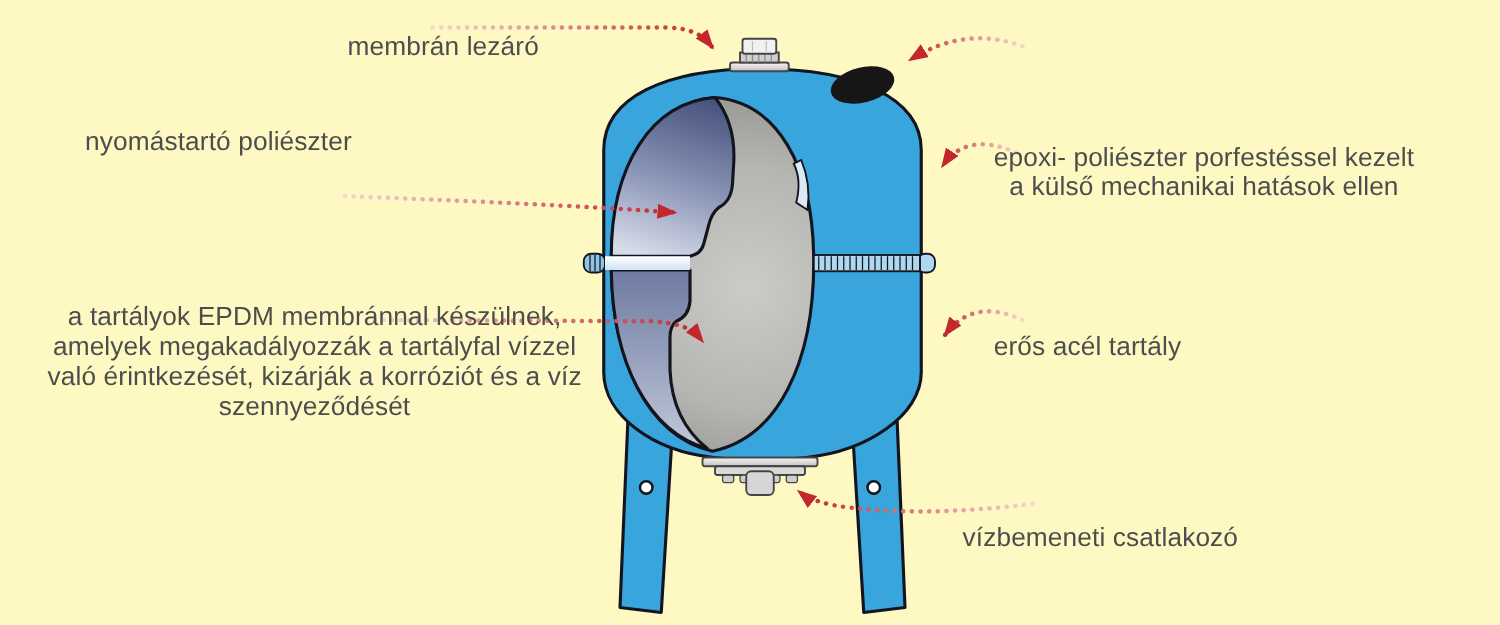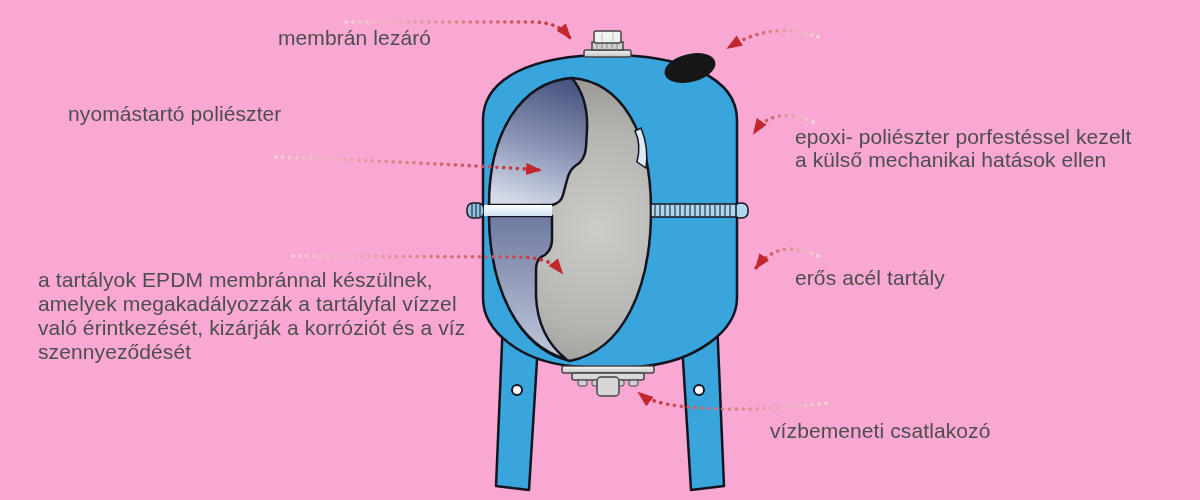--- a/index.html
+++ b/index.html
@@ -1,36 +1,36 @@
 <!DOCTYPE html>
 <html><head>
 <meta charset="utf-8">
 <style>
   html,body{margin:0;padding:0;background:#ffffff;}
   .canvas{
     position:relative;
     width:1200px;height:500px;
-    background:#f9a8d4;
+    background:#fef9c3;
     overflow:hidden;
     font-family:"Liberation Sans","DejaVu Sans",sans-serif;
   }
   .diagram-svg{position:absolute;left:0;top:0;width:1200px;height:500px;}
   .lbl{
     position:absolute;
     color:#4d4d4d;
     font-size:21px;
     line-height:24px;
     white-space:pre-line;
     letter-spacing:0.1px;
   }
   .lbl1{left:278px;top:26px;}
   .lbl2{left:789px;top:43px;}
   .lbl3{left:68px;top:102px;}
-  .lbl4{left:795px;top:125px;line-height:23px;}
-  .lbl5{left:38px;top:268px;line-height:24px;}
+  .lbl4{left:795px;top:115px;line-height:23px;text-align:center;}
+  .lbl5{left:38px;top:242px;line-height:24px;text-align:center;}
   .lbl6{left:795px;top:266px;}
   .lbl7{left:770px;top:419px;}
 </style>
 </head>
 <body>
 
 <div class="canvas">
 
   <svg class="diagram-svg" viewBox="0 0 1200 500" aria-hidden="true">
     <defs>

